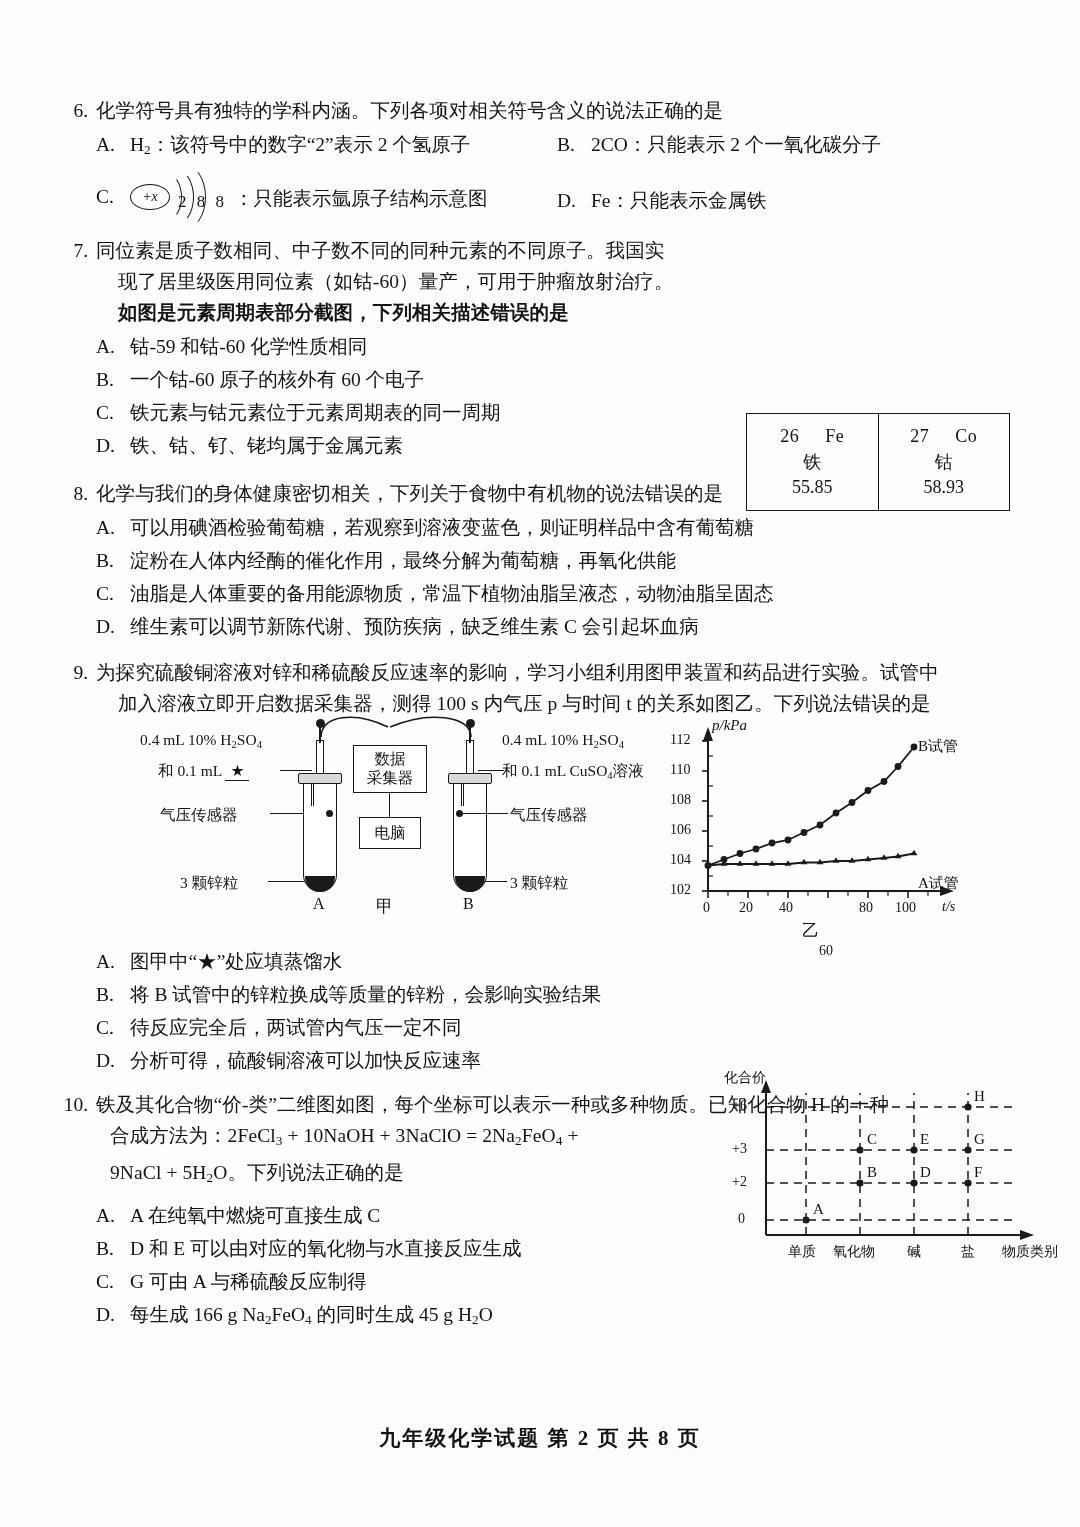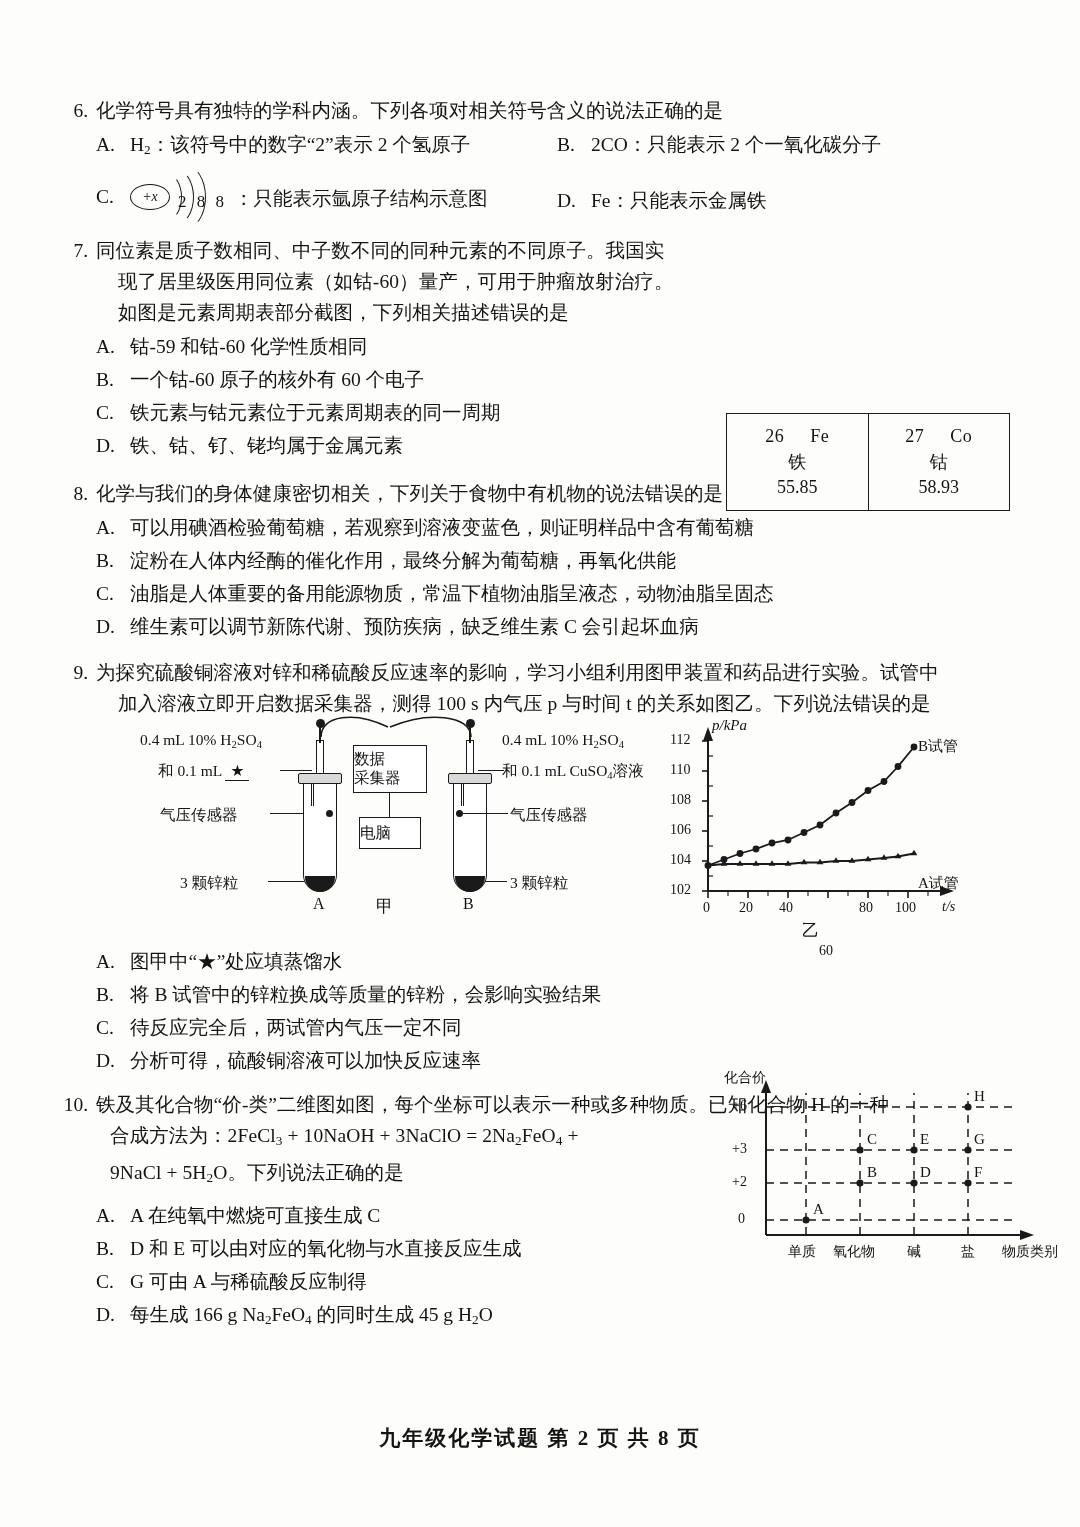--- a/index.html
+++ b/index.html
@@ -90,21 +90,21 @@
     left: 48px; top: 5px;
     font-size: 17px;
     letter-spacing: 3px;
   }
 
   
   .ptable {
     position: absolute;
     right: 8px;
     top: 178px;
-    width: 284px;
+    width: 264px;
     border-collapse: collapse;
   }
   .ptable td {
     border: 1.6px solid #1a1a1a;
     width: 50%;
     height: 97px;
     text-align: center;
     vertical-align: middle;
     padding: 4px 2px;
   }
@@ -174,20 +174,21 @@
     position: absolute;
     width: 3px;
     background: #fff;
     border-left: 1.5px solid #1a1a1a;
     border-right: 1.5px solid #1a1a1a;
   }
   .box9 {
     position: absolute;
     border: 1.6px solid #1a1a1a;
     background: #fff;
+    text-align: center;
     font-size: 15.5px;
     line-height: 19px;
     padding: 3px 0;
   }
   .leader {
     position: absolute;
     height: 0;
     border-top: 1.5px solid #1a1a1a;
   }
   .vwire {
@@ -273,21 +274,21 @@
       </div>
     </div>
   </div>
 
   <div class="q" style="margin-top:18px;">
     <div class="q-head">
       <div class="q-num">7.</div>
       <div class="q-body" style="max-width:640px;">
         <div class="q-stem">同位素是质子数相同、中子数不同的同种元素的不同原子。我国实</div>
         <div class="q-stem" style="padding-left:22px;">现了居里级医用同位素（如钴-60）量产，可用于肿瘤放射治疗。</div>
-        <div class="q-stem" style="padding-left:22px;">如图是元素周期表部分截图，下列相关描述错误的是</div>
+        <div class="q-stem" style="padding-left:22px;font-weight:bold;">如图是元素周期表部分截图，下列相关描述错误的是</div>
       </div>
     </div>
     <div class="opts">
       <div class="opt">
         <span class="opt-l">A.</span>
         <span class="opt-t">钴-59 和钴-60 化学性质相同</span>
       </div>
       <div class="opt">
         <span class="opt-l">B.</span>
         <span class="opt-t">一个钴-60 原子的核外有 60 个电子</span>

